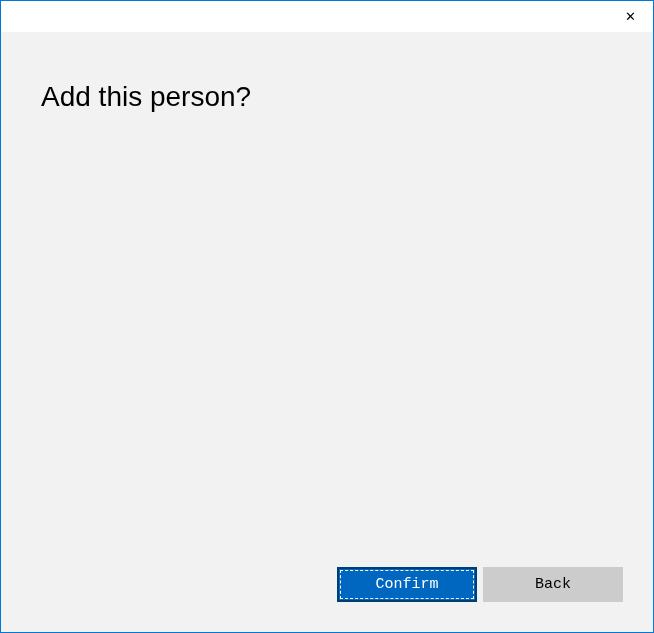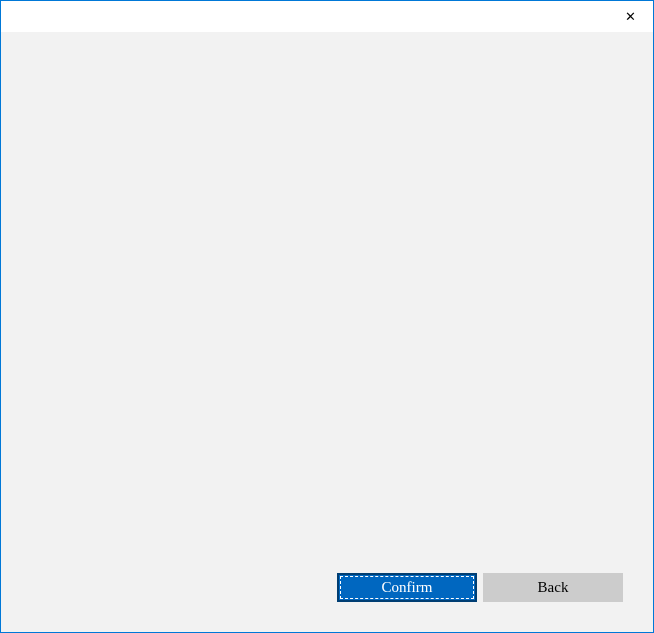--- a/index.html
+++ b/index.html
@@ -68,23 +68,23 @@
       margin: 0 1px;
     }
     .footer {
       padding: 0 30px 30px 0;
       display: flex;
       justify-content: flex-end;
       gap: 6px;
     }
     .btn {
       width: 140px;
-      height: 29px;
+      height: 35px;
       font-size: 15px;
-      font-family: Liberation Serif, serif;
+      font-family: Liberation Mono, monospace;
       border: none;
       cursor: pointer;
       display: inline-flex;
       align-items: center;
       justify-content: center;
       padding: 0;
     }
     .btn-primary {
       background: #0067c0;
       color: #fff;
@@ -102,19 +102,20 @@
 <body>
 
 <div class="window">
   <div class="titlebar">
     <div class="close-btn">
       <span>✕</span>
     </div>
   </div>
 
   <div class="content">
+    <h1 class="heading">Add this person?</h1>
   </div>
 
   <div class="footer">
     <button class="btn btn-primary">Confirm</button>
     <button class="btn btn-secondary">Back</button>
   </div>
 </div>
 
 </body></html>

